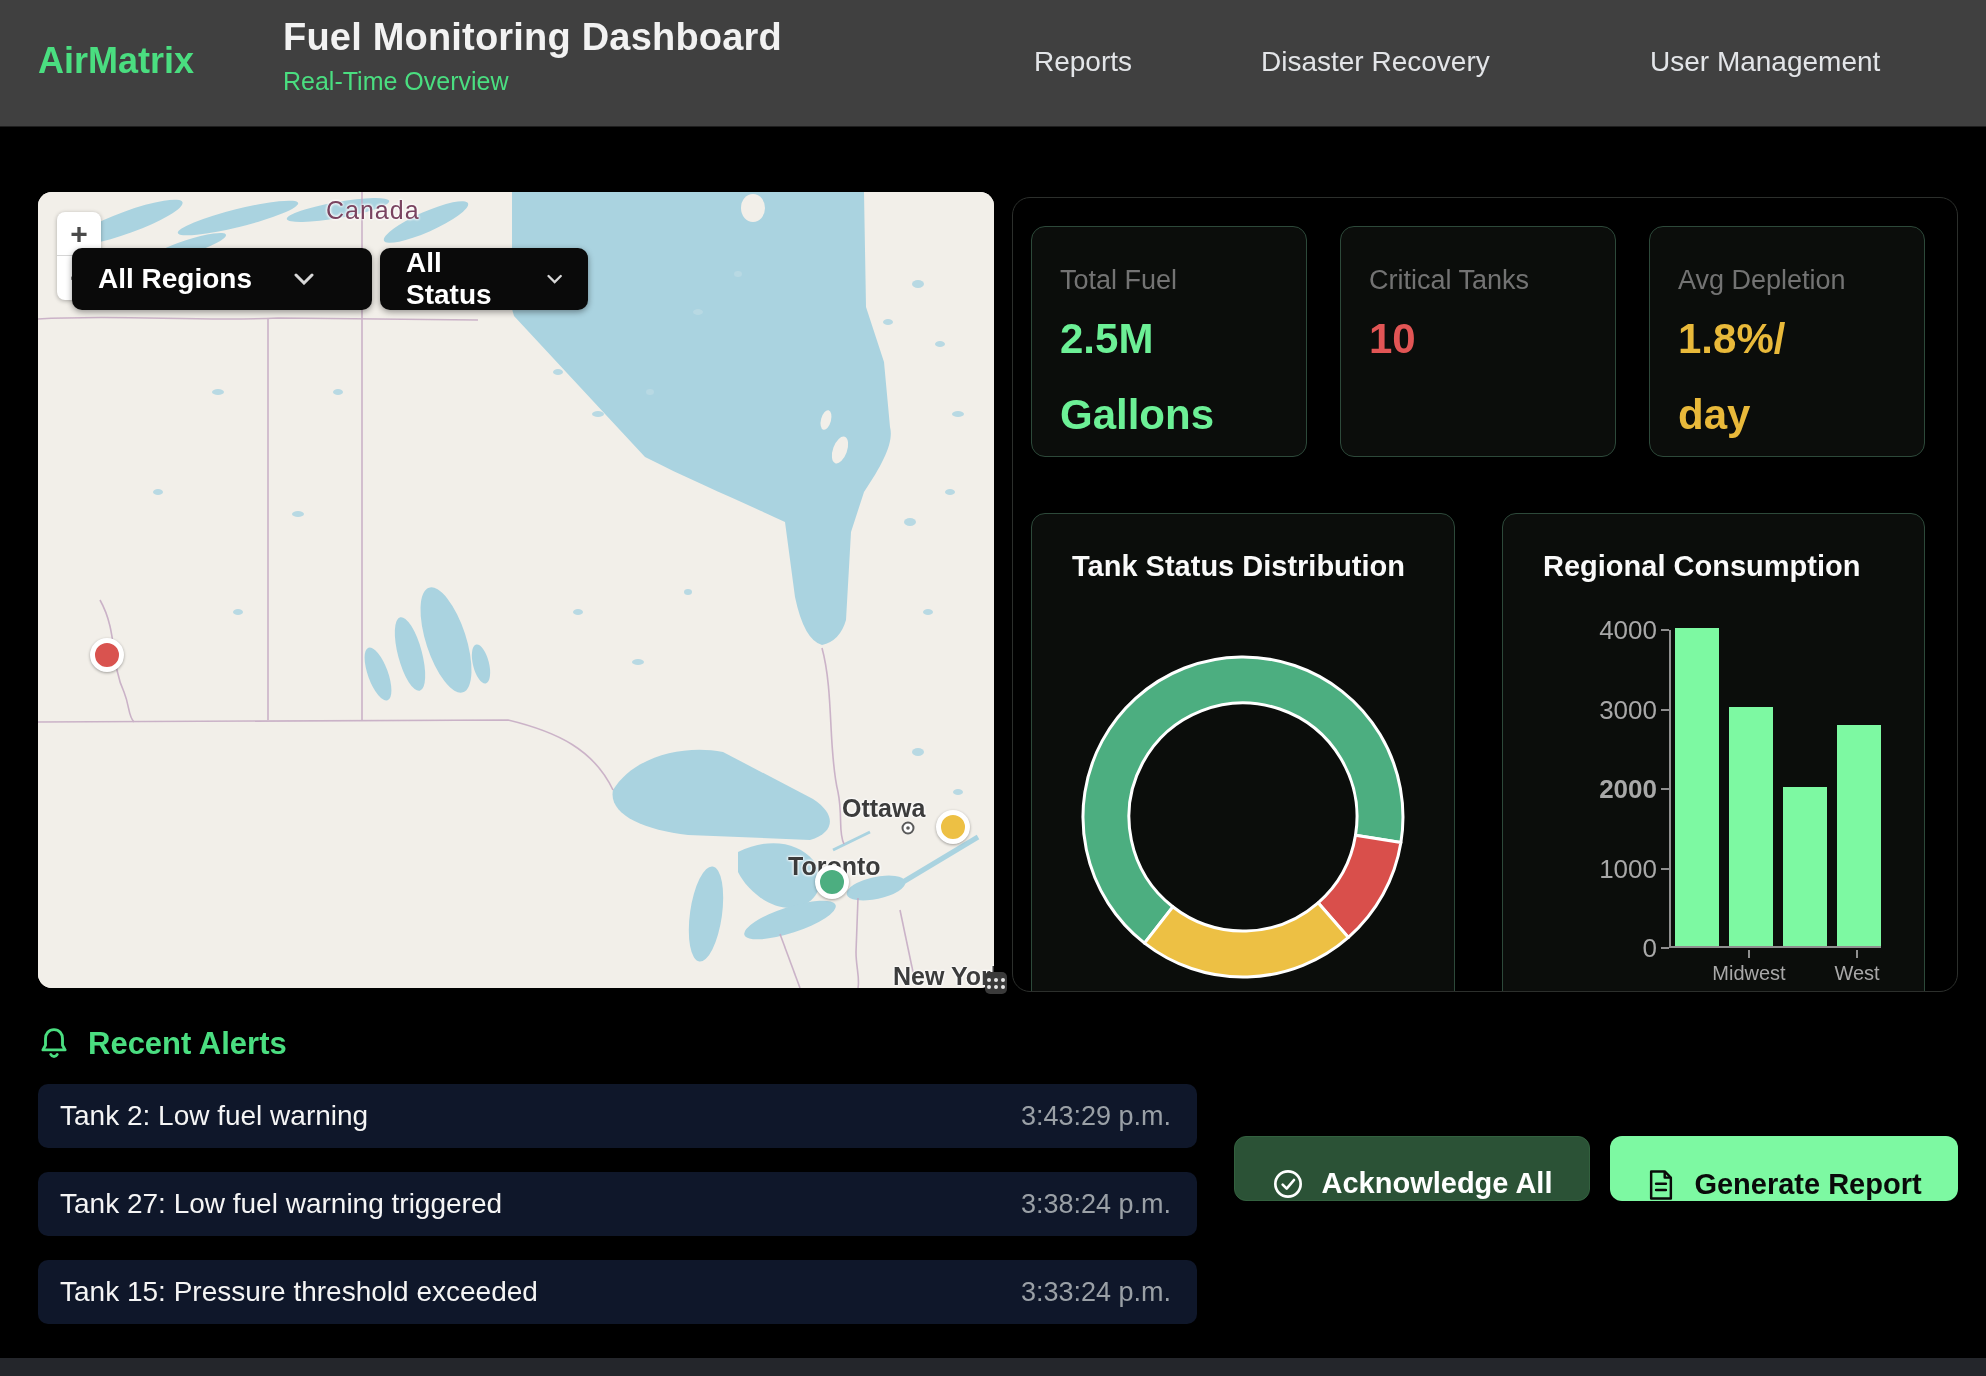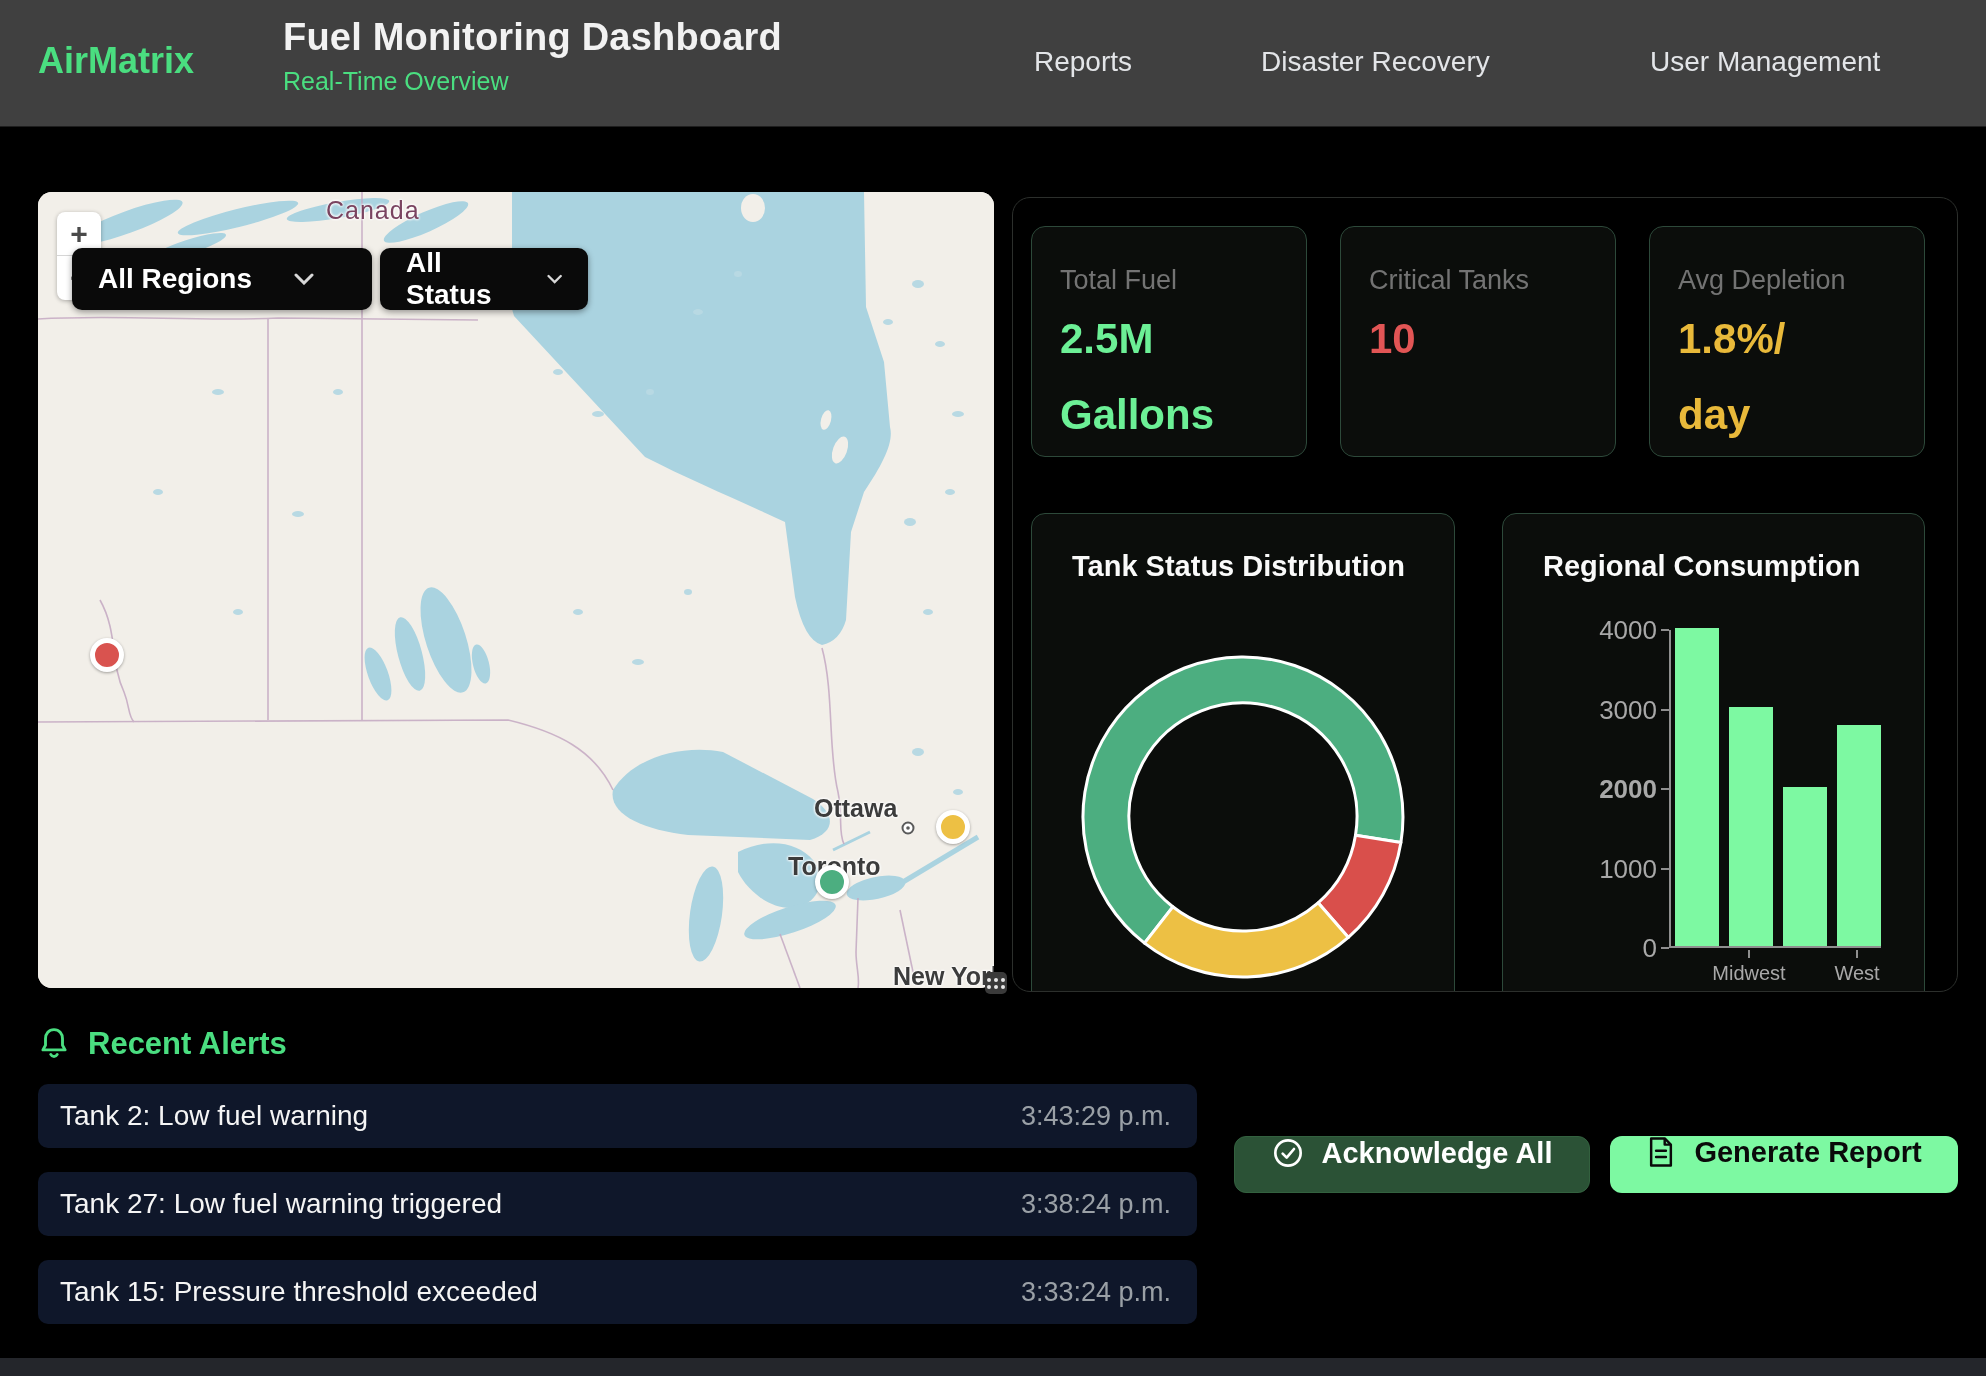--- a/index.html
+++ b/index.html
@@ -62,22 +62,22 @@
   .xtick { position:absolute; font-size:20px; color:#a8a8a8; transform:translateX(-50%); }
 
   
   #alerts-title-row { position:absolute; left:38px; top:1026px; display:flex; align-items:center; gap:18px; }
   #alerts-title { font-size:31px; font-weight:700; }
   .alert-row { position:absolute; left:38px; width:1159px; height:64px; background:#0f172a;
     border-radius:10px; display:flex; align-items:center; justify-content:space-between;
     padding:0 26px 0 22px; cursor:pointer; }
   .alert-msg { font-size:28px; color:#f5f5f5; }
   .alert-time { font-size:27px; color:#9aa0a6; }
-  .action-btn { position:absolute; top:1136px; height:57px; border-radius:12px; border:none;
-    display:flex; align-items:flex-start; justify-content:center; gap:18px;
+  .action-btn { position:absolute; top:1136px; height:65px; border-radius:12px; border:none;
+    display:flex; align-items:flex-end; justify-content:center; gap:18px;
     font-size:29px; font-weight:700; cursor:pointer;
     font-family:"Liberation Sans","DejaVu Sans",sans-serif; }
   #ack-btn { left:1234px; width:356px; background:#2b5236; color:#fff; border:1px solid #33613f; }
   #gen-btn { left:1610px; width:348px; background:#7df9a2; color:#0a0a0a; }
 
   #bottom-bar { position:absolute; left:0; top:1358px; width:1986px; height:18px; background:#24262b; }
 </style>
 </head>
 <body>
 
@@ -165,21 +165,21 @@
       <path d="M742,742 L762,796"></path>
     </g>
 
     <g>
       <circle cx="870" cy="636" r="5.5" fill="#fff" stroke="#5a5a5a" stroke-width="2"></circle>
       <circle cx="870" cy="636" r="1.8" fill="#5a5a5a"></circle>
     </g>
   </svg>
 
   <div class="map-label country-label" style="left:288px; top:4px;">Canada</div>
-  <div class="map-label city-label" style="left:776px; top:602px;">Ottawa</div>
+  <div class="map-label city-label" style="left:804px; top:602px;">Ottawa</div>
   <div class="map-label city-label" style="left:750px; top:660px;">Toronto</div>
   <div class="map-label city-label" style="left:855px; top:770px;">New York</div>
 
   <div class="marker" id="marker-0" style="left: 52px; top: 446px; background: rgb(217, 83, 79);"></div>
   <div class="marker" id="marker-1" style="left: 898px; top: 618px; background: rgb(237, 192, 68);"></div>
   <div class="marker" id="marker-2" style="left: 777px; top: 673px; background: rgb(76, 174, 128);"></div>
 
   <div id="zoom-ctrl">
     <div class="zoom-btn" id="zoom-in">+</div>
     <div class="zoom-btn">−</div>

